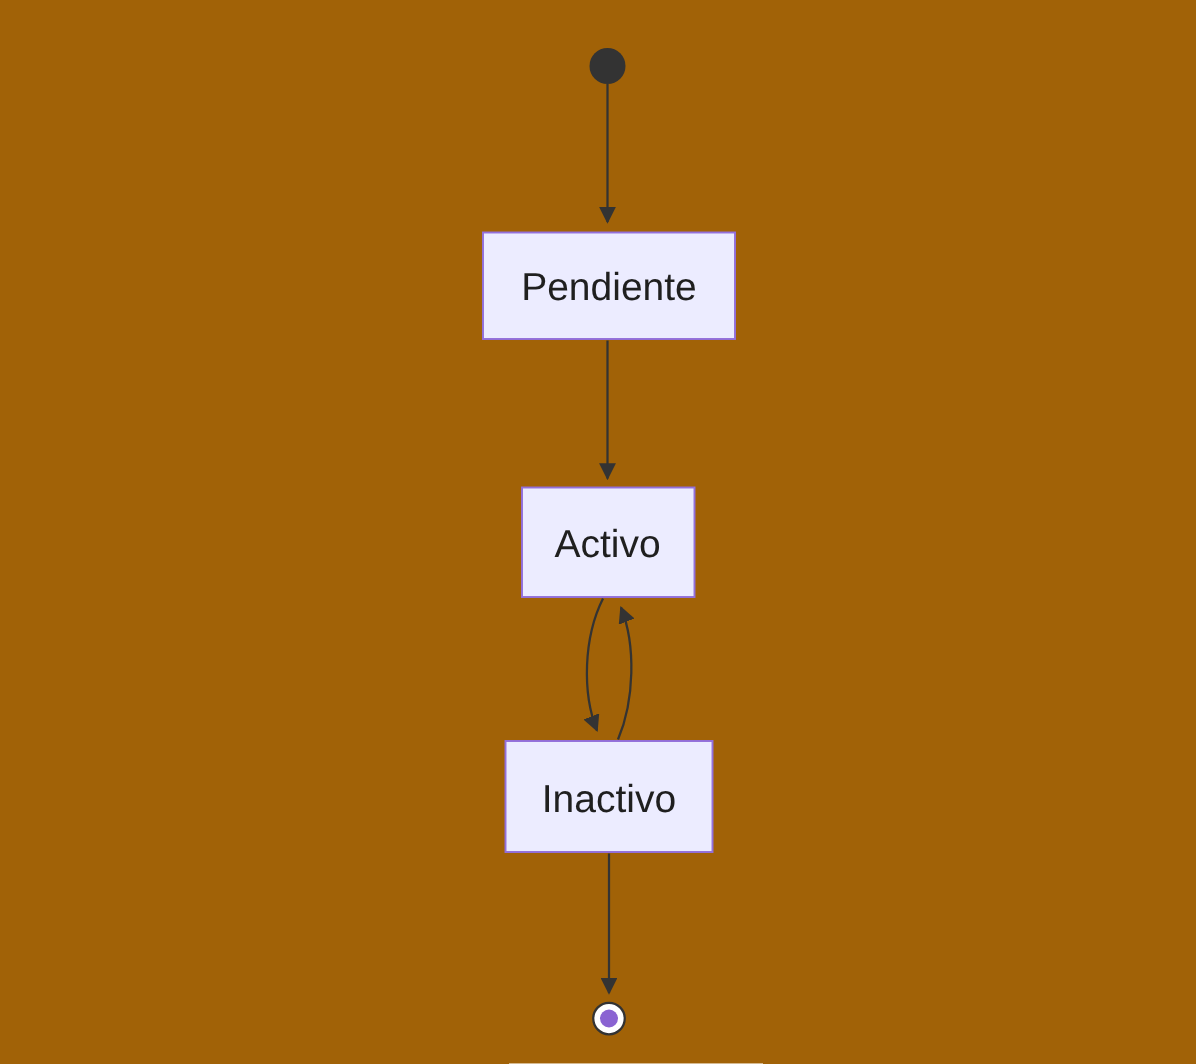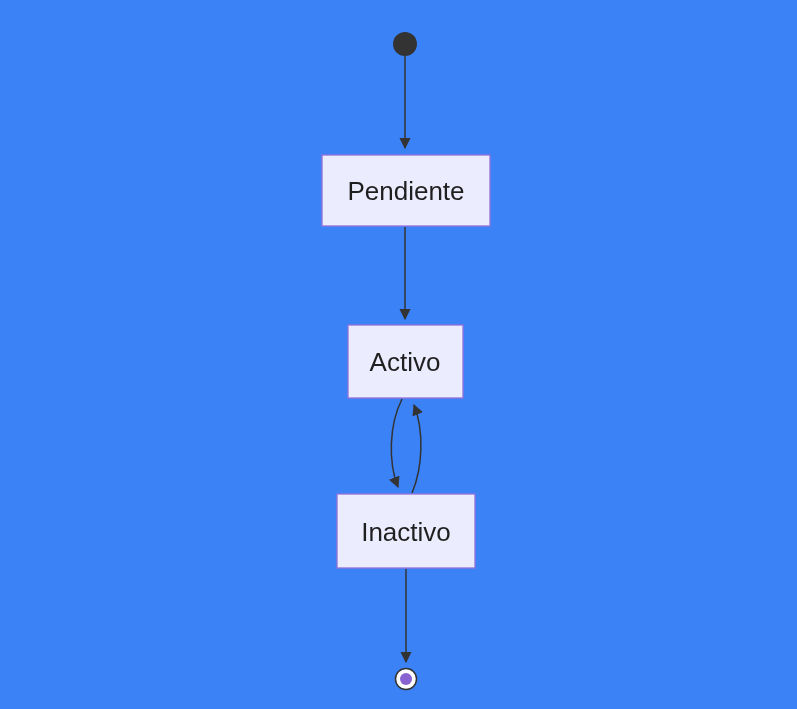--- a/index.html
+++ b/index.html
@@ -4,21 +4,21 @@
 <style>
   html, body {
     margin: 0;
     padding: 0;
     background: #ffffff;
   }
   .canvas {
     position: relative;
     width: 797px;
     height: 709px;
-    background: #3b82f6;
+    background: #a16207;
     overflow: hidden;
     font-family: "Liberation Sans", sans-serif;
   }
   svg {
     display: block;
   }
   .state-label {
     font-family: "Liberation Sans", sans-serif;
     font-size: 26px;
   }

